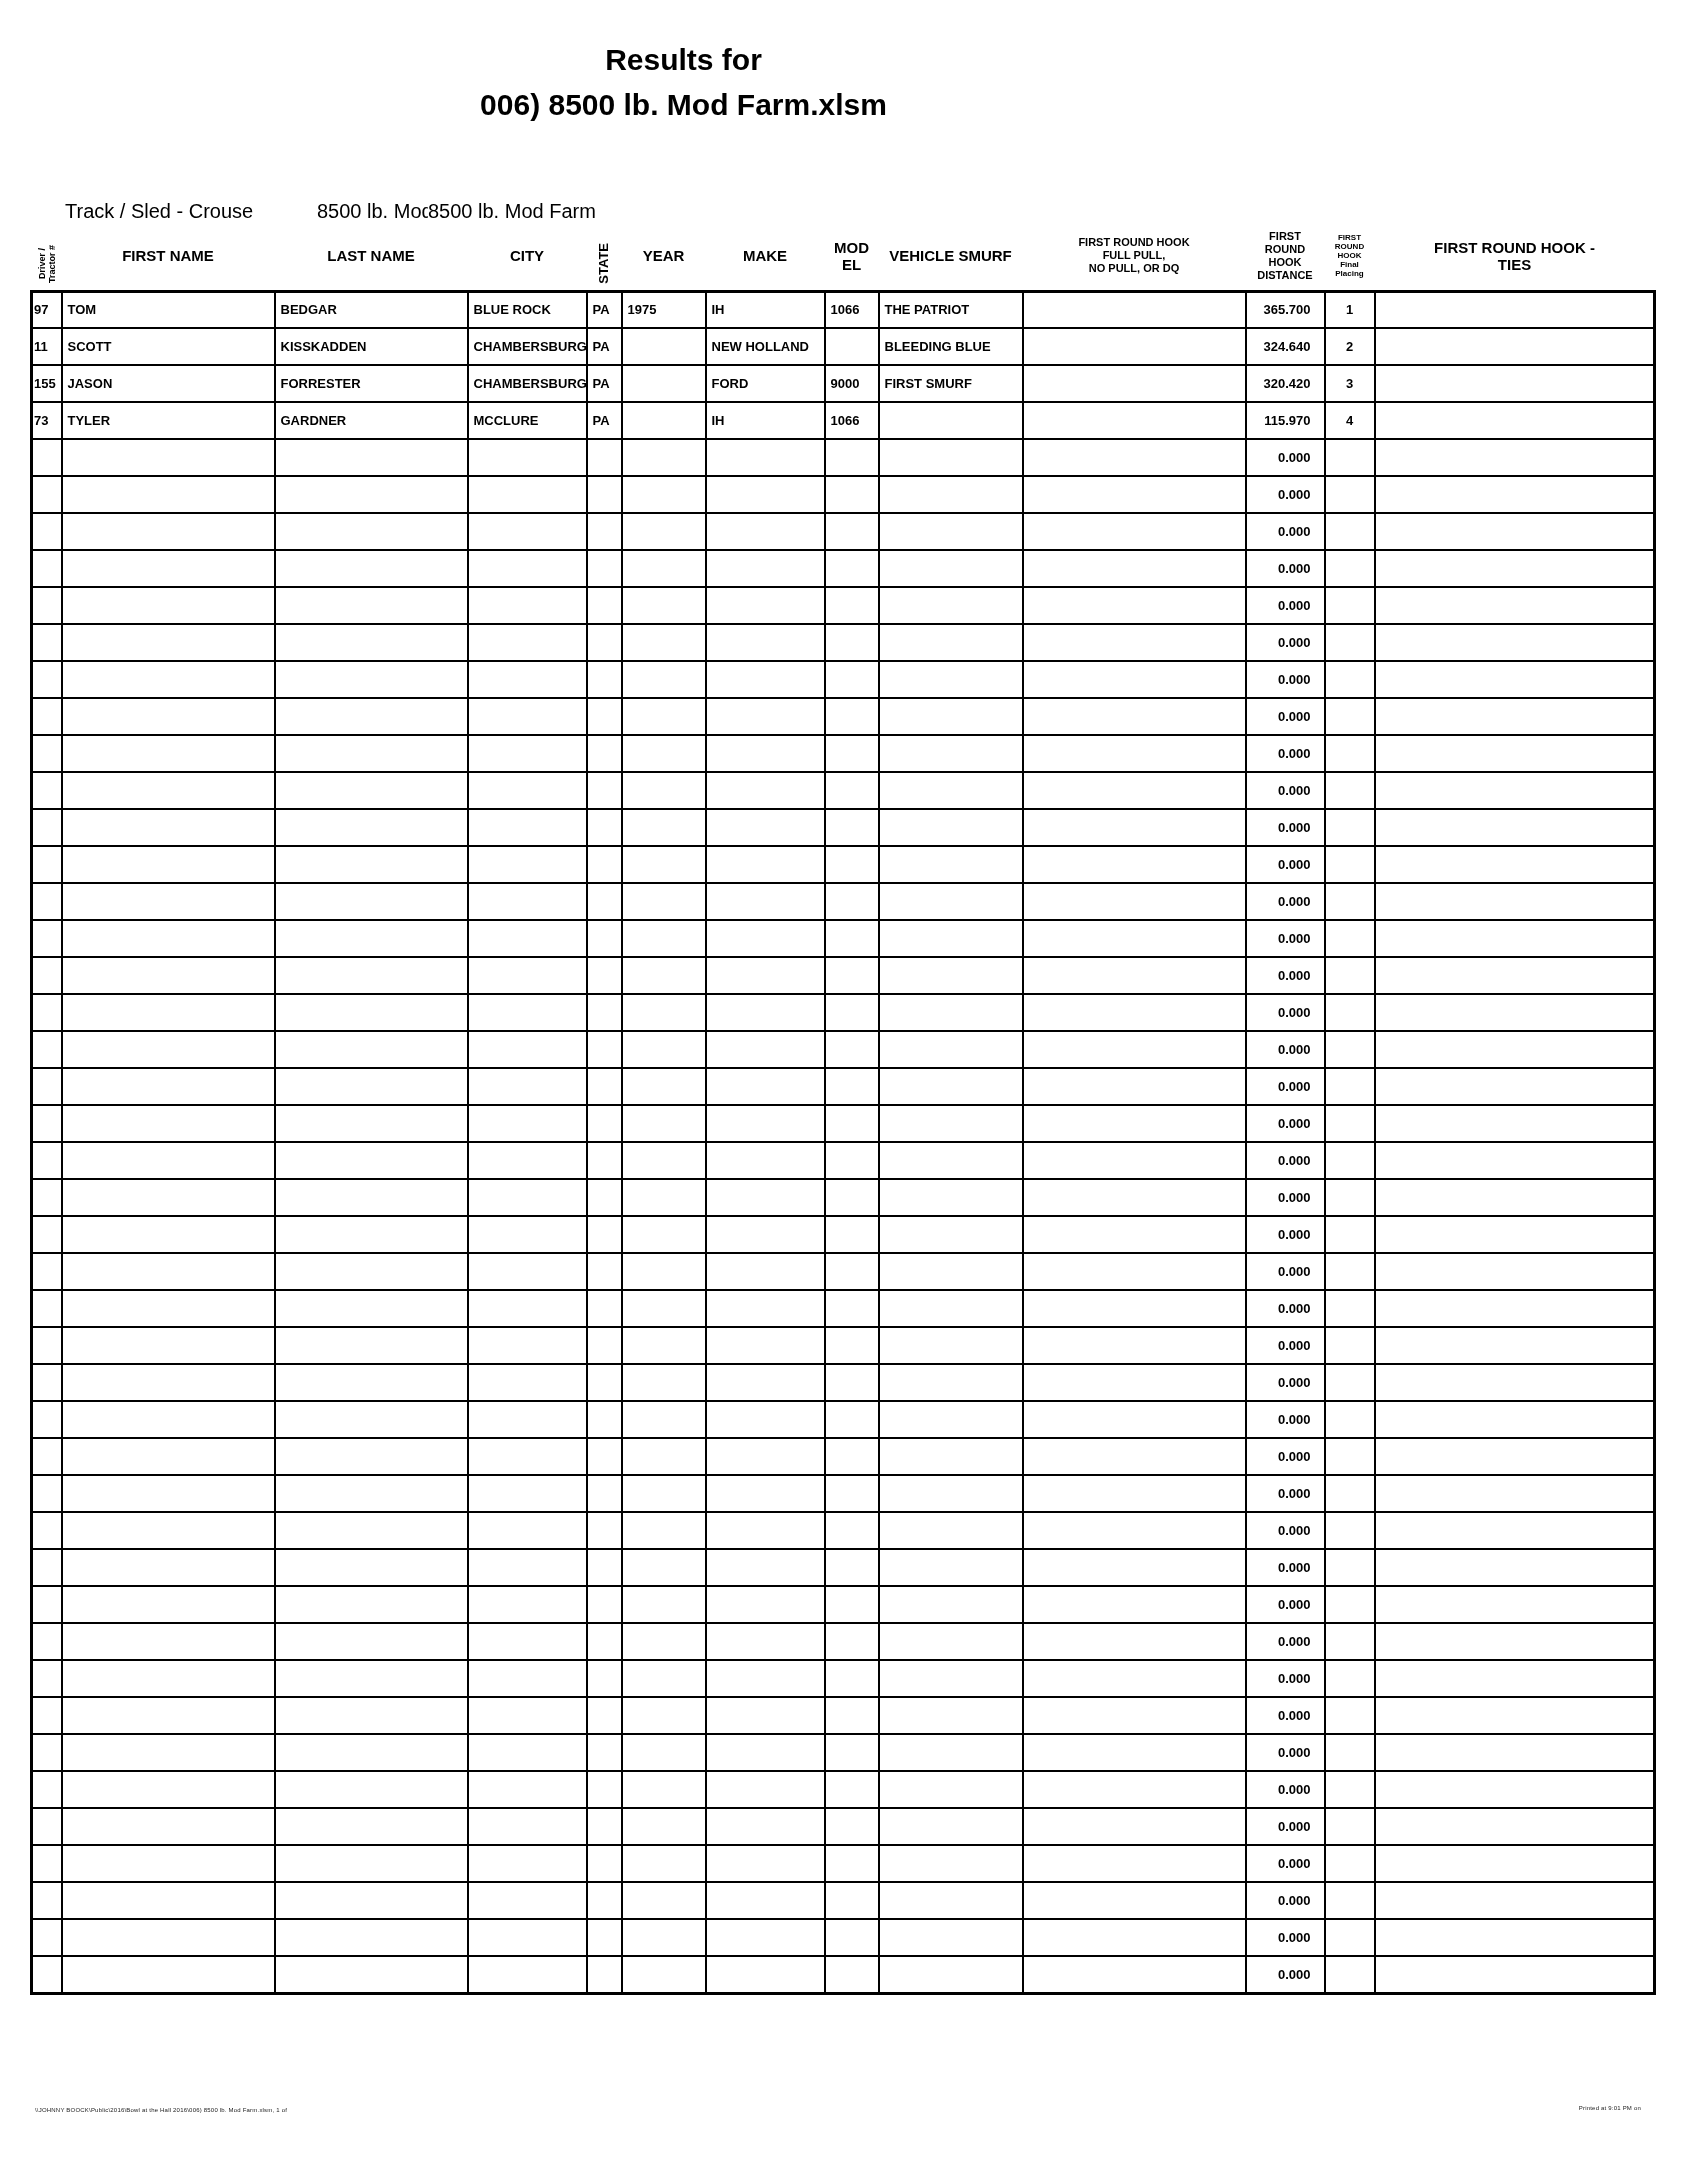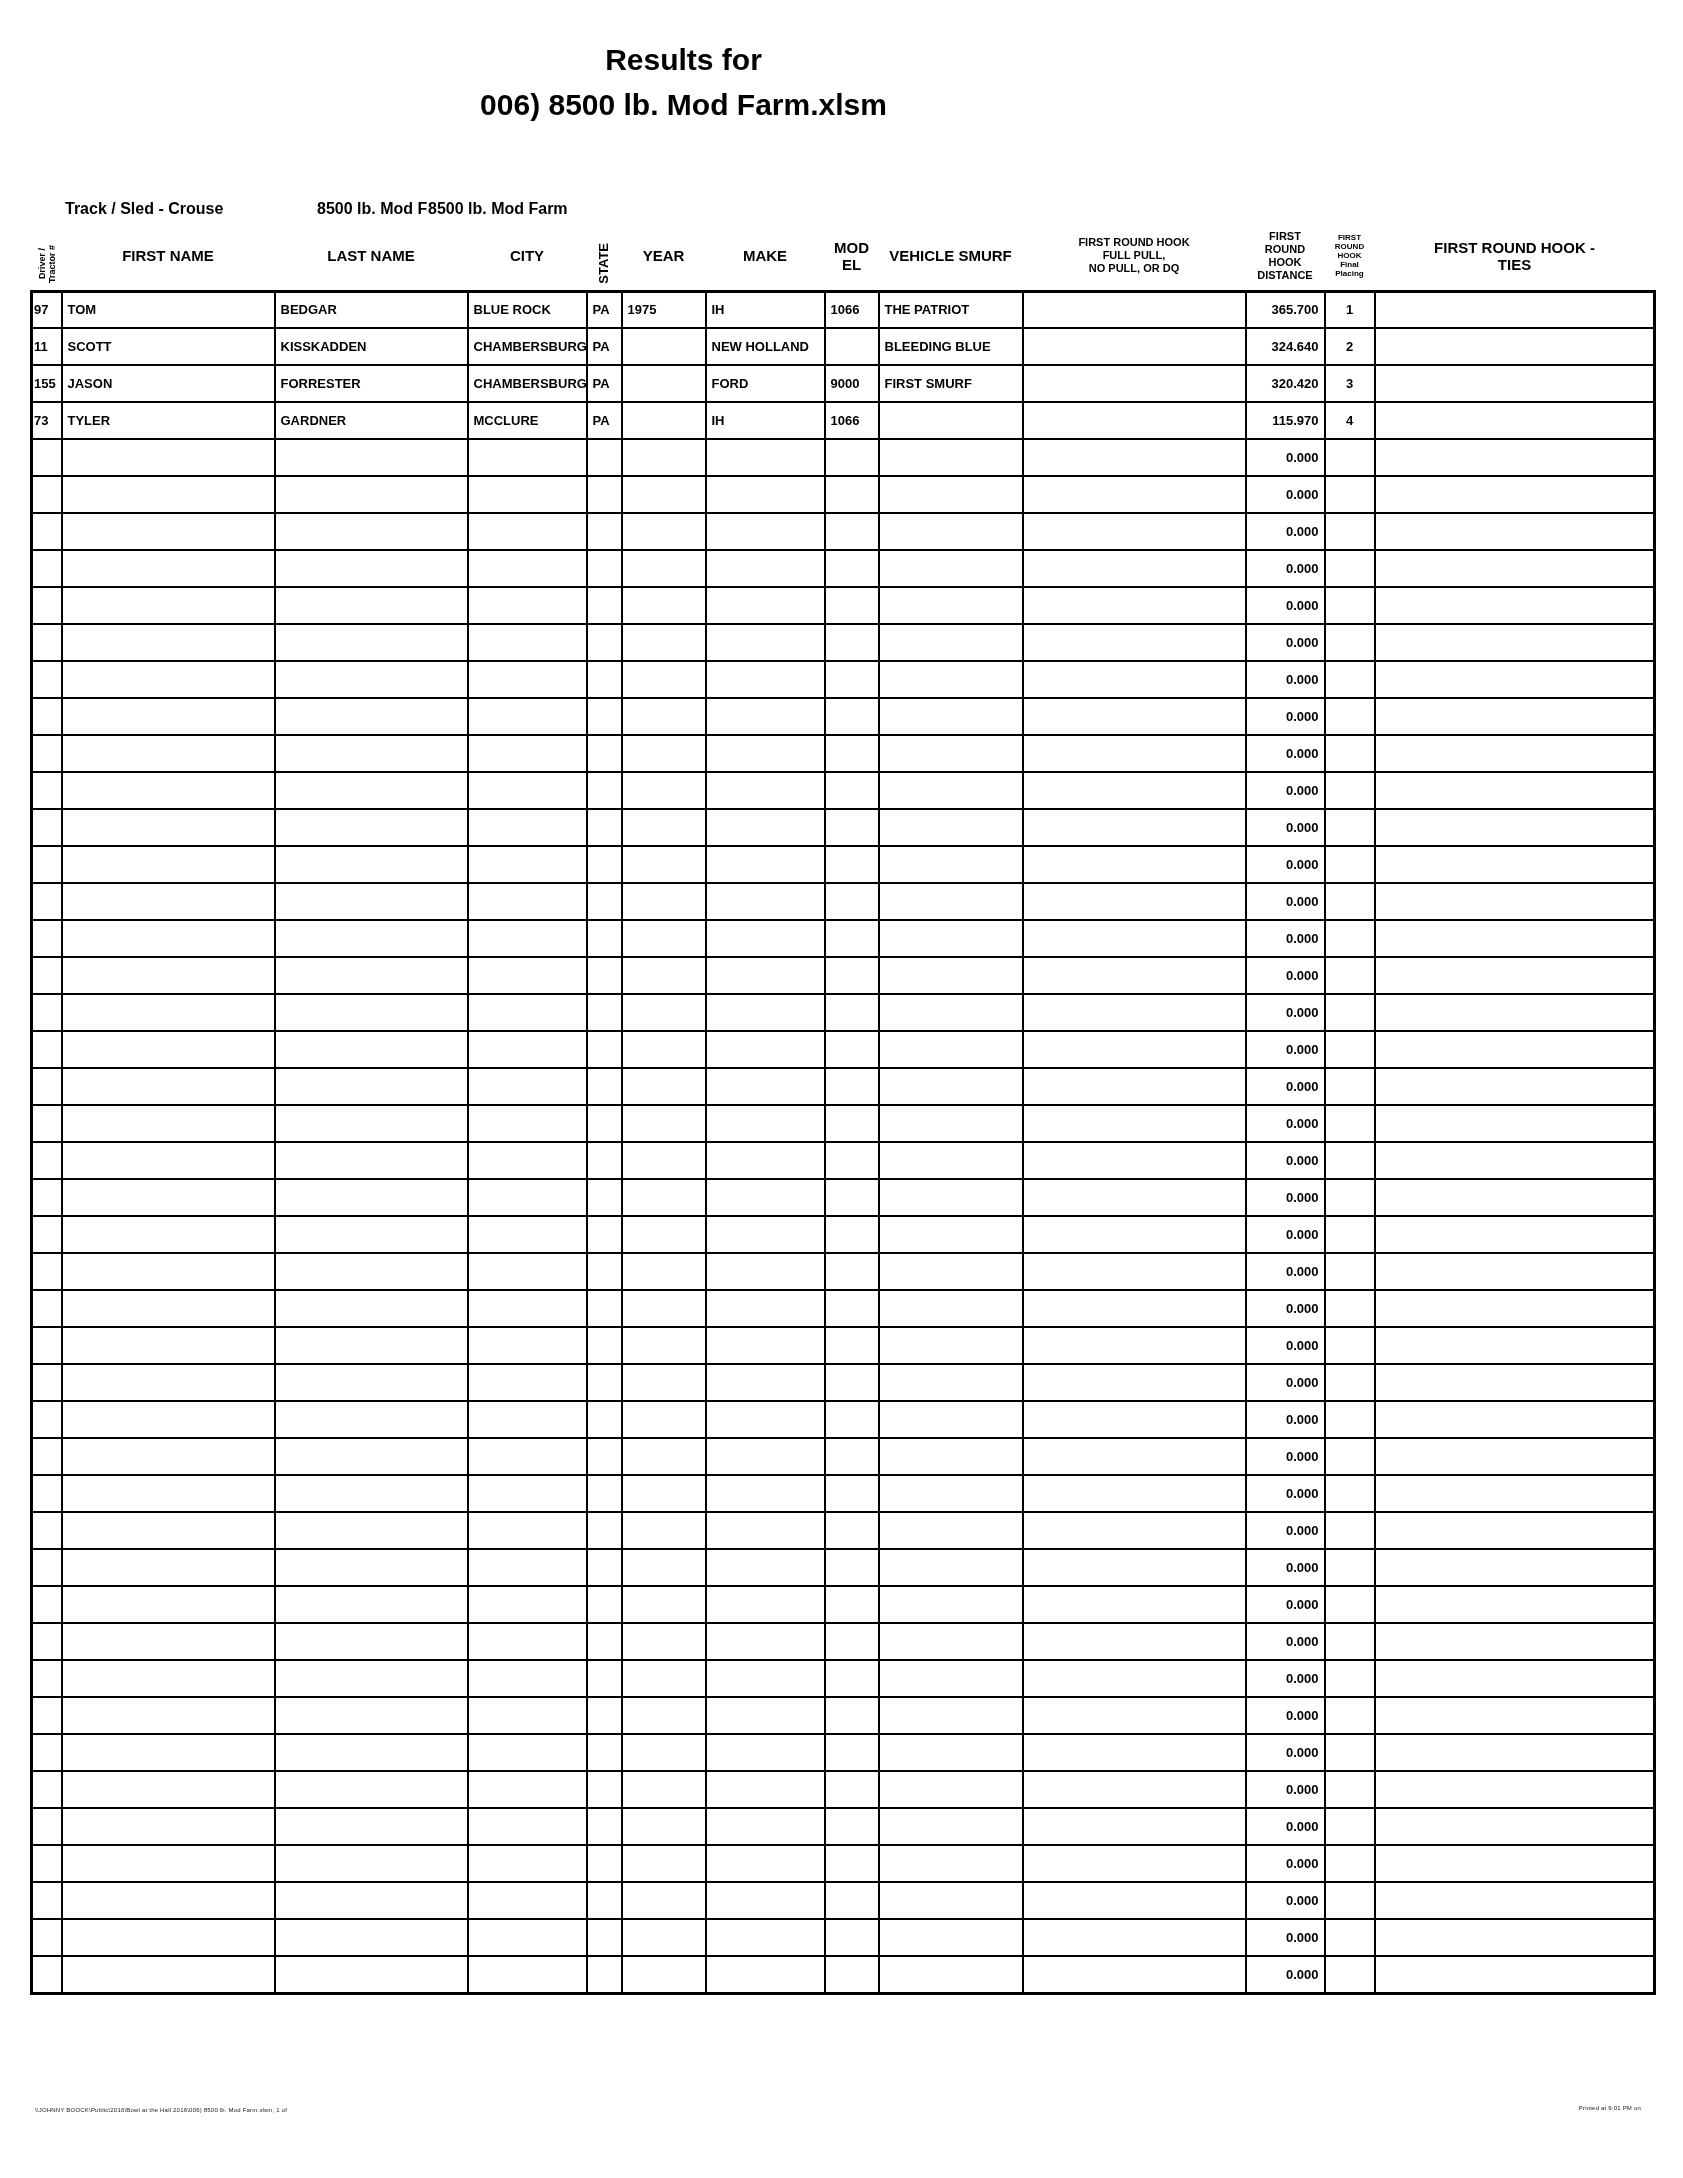--- a/index.html
+++ b/index.html
@@ -16,21 +16,21 @@
     top: 38px; left: 30px; width: 1307px;
     text-align: center;
     font-weight: bold;
   }
   .title-line1 { font-size: 30px; line-height: 44px; }
   .title-line2 { font-size: 30px; line-height: 46px; }
 
   .meta-row {
     position: absolute;
     top: 200px; left: 30px; width: 1624px; height: 22px;
-    font-weight: bold; font-size: 16px;
+    font-weight: normal; font-size: 20px;
   }
   .track-name  { position: absolute; left: 35px;  top: 0; white-space: nowrap; }
   .class-left  { position: absolute; left: 287px; top: 0; width: 111px;
                  white-space: nowrap; overflow: hidden; }
   .class-right { position: absolute; left: 398px; top: 0; white-space: nowrap; }
 
   table.results {
     position: absolute;
     top: 222px; left: 30px;
     width: 1622px;
@@ -73,21 +73,21 @@
   }
   tbody tr:first-child td { border-top: 3px solid #000; }
   tbody tr:last-child td  { border-bottom: 3px solid #000; }
   tbody td:first-child    { border-left: 3px solid #000; }
   tbody td:last-child     { border-right: 3px solid #000; }
 
   td.col-driver   { text-align: left; padding: 0 1px; }
   td.col-first_name, td.col-last_name, td.col-city, td.col-state,
   td.col-year, td.col-make, td.col-model, td.col-vehicle_name,
   td.col-full_pull, td.col-ties { text-align: left; padding-left: 5px; }
-  td.col-distance { text-align: right; padding-right: 5px; }
+  td.col-distance { text-align: right; padding-right: 13px; }
   td.col-placing  { text-align: center; }
 
   .footer-left {
     position: absolute; left: 35px; top: 2106px;
     font-size: 6px; line-height: 8px; color: #222;
     letter-spacing: 0.2px; white-space: nowrap;
   }
   .footer-right {
     position: absolute; right: 42px; top: 2104px;
     font-size: 6px; line-height: 8px; color: #222;

